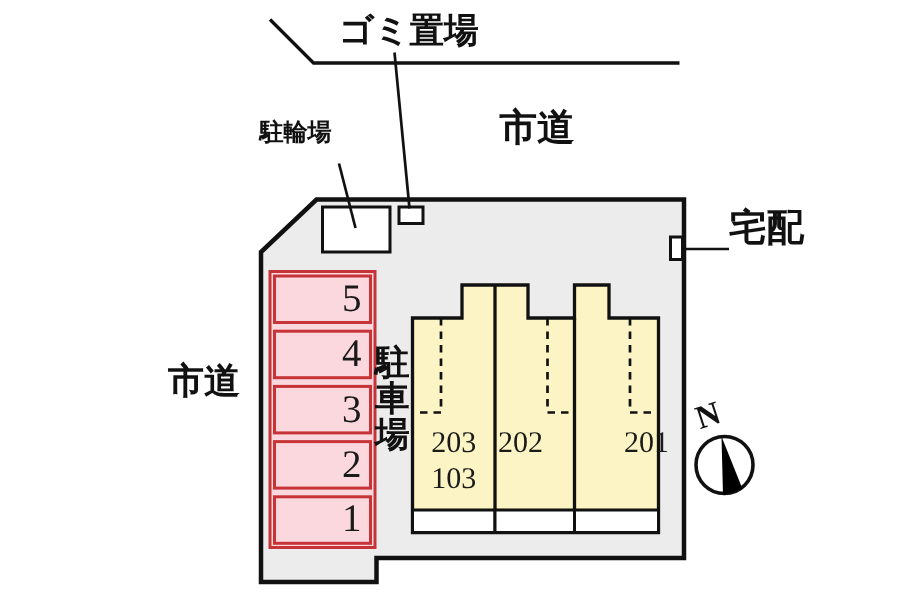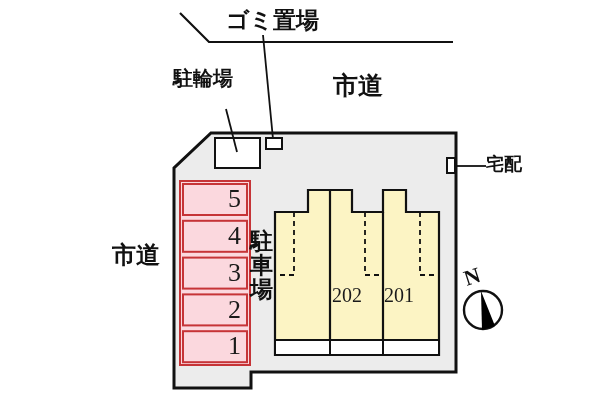--- a/index.html
+++ b/index.html
@@ -84,42 +84,46 @@
     <rect class="porch" x="252" y="340" width="55" height="15"></rect>
     <rect class="porch" x="307" y="340" width="53" height="15"></rect>
     <rect class="porch" x="360" y="340" width="56" height="15"></rect>
 
     <circle class="compass-circle" cx="460" cy="310" r="19"></circle>
     <polygon class="compass-needle" points="458,291 472,326 459,330"></polygon>
   </svg>
 
   <div class="lbl" style="left:203px;top:9px;font-size:23px;">ゴミ置場</div>
 
-  <div class="lbl" style="left:150px;top:68px;font-size:20px;">駐輪場</div>
+  <div class="lbl" style="left:150px;top:81px;font-size:16px;">駐輪場</div>
 
   <div class="lbl" style="left:310px;top:73px;font-size:25px;">市道</div>
 
   <div class="lbl" style="left:89px;top:243px;font-size:24px;">市道</div>
 
-  <div class="lbl" style="left:463px;top:155px;font-size:18px;">宅配</div>
+  <div class="lbl" style="left:463px;top:140px;font-size:25px;">宅配</div>
 
   <div class="vlabel">
     <span>駐</span>
     <span>車</span>
     <span>場</span>
   </div>
 
   <div class="space-num" style="top:183px;">5</div>
   <div class="space-num" style="top:220px;">4</div>
   <div class="space-num" style="top:257px;">3</div>
   <div class="space-num" style="top:294px;">2</div>
   <div class="space-num" style="top:330px;">1</div>
 
+  <div class="unit-label" style="left:252px;width:55px;">
+    <div>203</div>
+    <div>103</div>
+  </div>
   <div class="unit-label" style="left:307px;width:34px;">
     <div>202</div>
   </div>
-  <div class="unit-label" style="left:348px;width:56px;">
+  <div class="unit-label" style="left:360px;width:56px;padding-left:20px;">
     <div>201</div>
   </div>
 
   <div class="lbl north-label" style="left:441px;top:265px;font-size:22px;">N</div>
 
 </div>
 
 </body></html>

